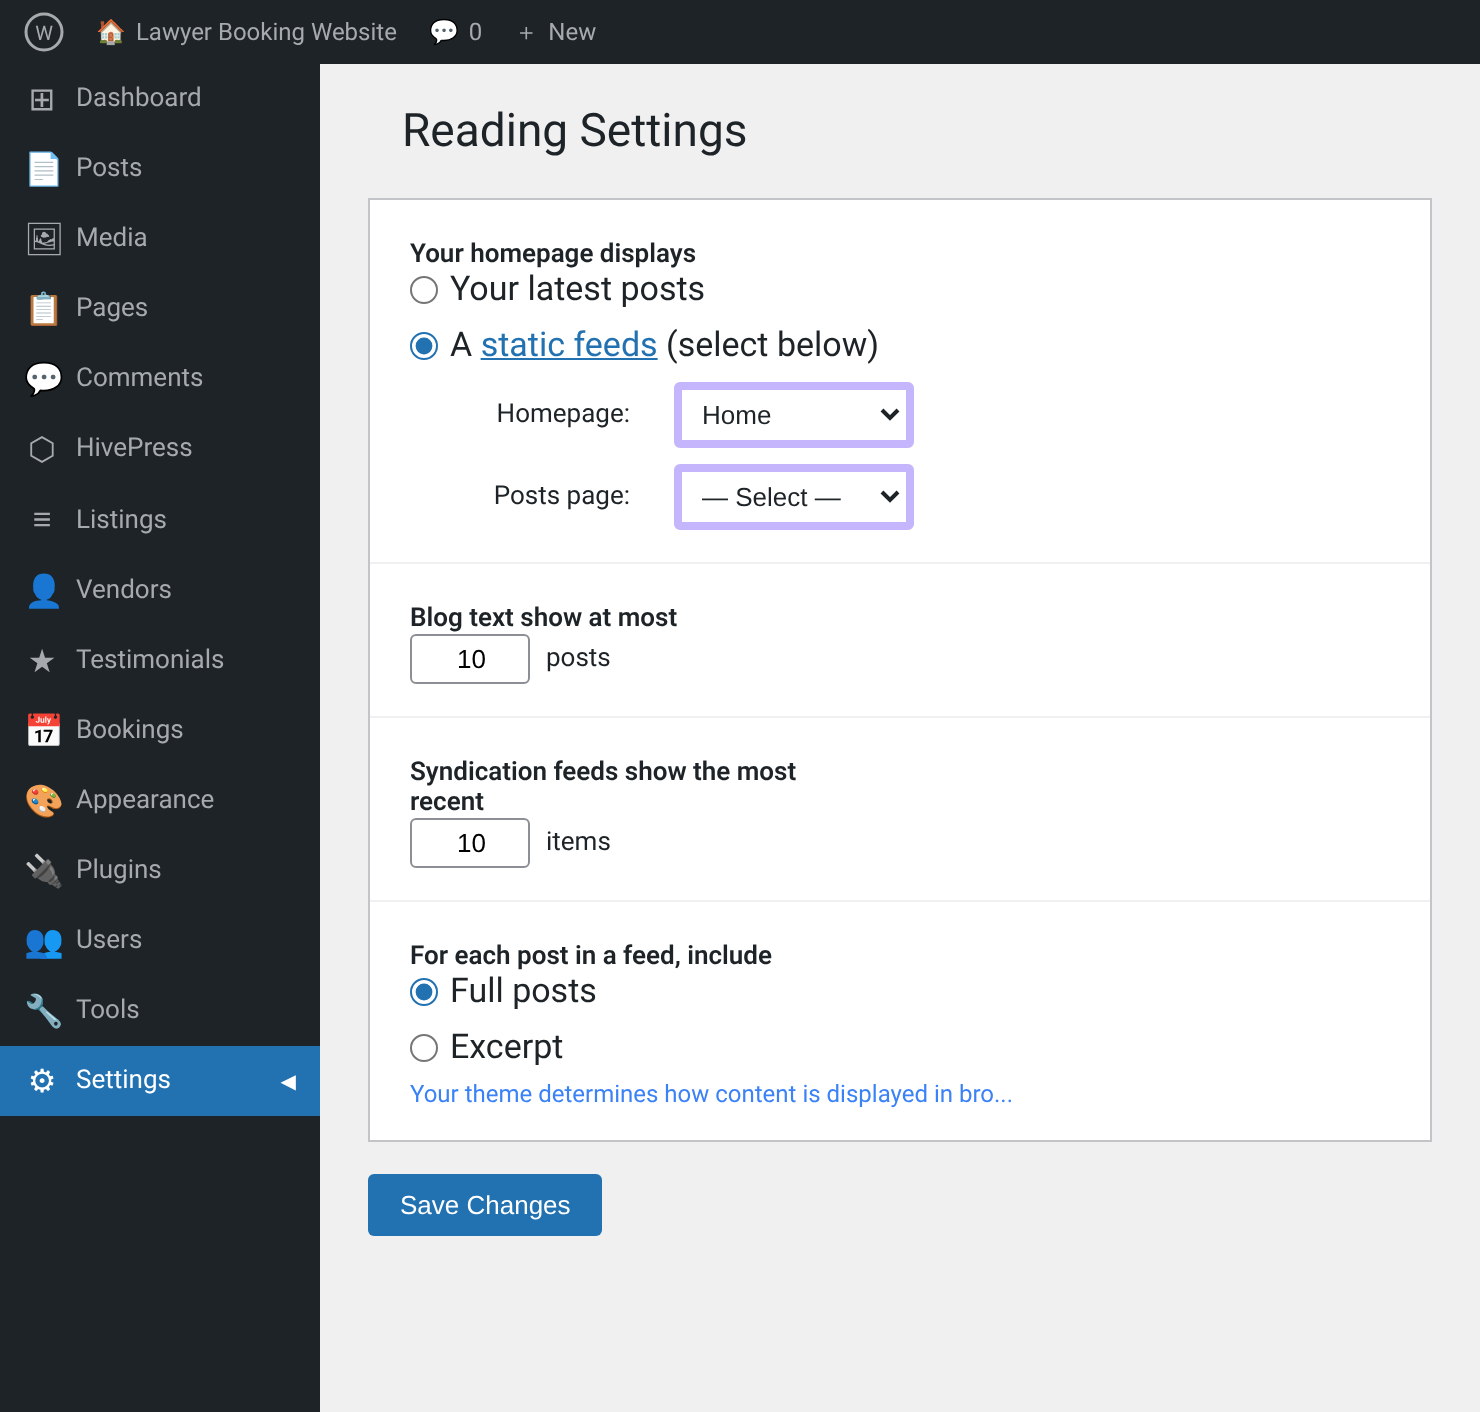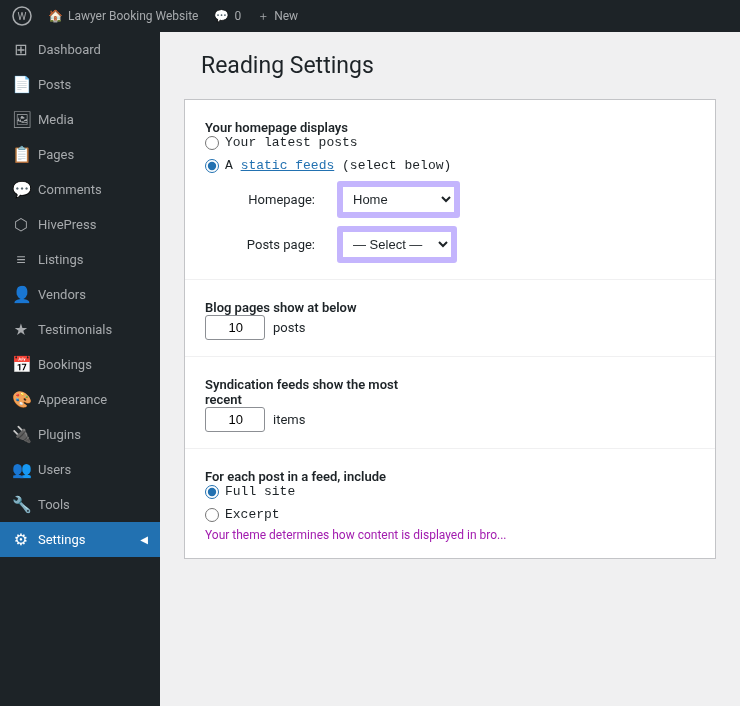--- a/index.html
+++ b/index.html
@@ -105,35 +105,35 @@
       font-size: 13px;
     }
     .form-control {
       flex: 1;
     }
 
     
     .radio-group { display: flex; flex-direction: column; gap: 8px; }
     .radio-option { display: flex; align-items: center; gap: 6px; }
     .radio-option input[type="radio"] { accent-color: #2271b1; width: 14px; height: 14px; }
-    .radio-option label { font-size: 13px; color: #1d2327; cursor: pointer; font-family: Liberation Mono, monospace; }
+    .radio-option label { font-size: 17px; color: #1d2327; cursor: pointer; }
     .radio-option a { color: #2271b1; text-decoration: underline; }
 
     
     .select-row {
       display: flex;
       align-items: center;
       gap: 22px;
       margin-top: 8px;
       padding-left: 20px;
     }
     .select-row label { font-size: 13px; color: #1d2327; width: 90px; text-align: right; }
     .select-row select {
       padding: 4px 6px;
-      border: 6px solid #c4b5fd;
+      border: 4px solid #c4b5fd;
       border-radius: 3px;
       font-size: 13px;
       background: #fff;
       color: #1d2327;
       min-width: 120px;
     }
 
     
     .number-row { display: flex; align-items: center; gap: 8px; }
     .number-row input[type="number"] {
@@ -143,21 +143,21 @@
       border-radius: 3px;
       font-size: 13px;
       text-align: right;
     }
     .number-row span { font-size: 13px; color: #1d2327; }
 
     
     .checkbox-row { display: flex; align-items: center; gap: 8px; }
     .checkbox-row input[type="checkbox"] { accent-color: #2271b1; width: 14px; height: 14px; }
     .checkbox-row label { font-size: 13px; color: #1d2327; }
-    .hint-text { font-size: 12px; color: #a21caf; margin-top: 6px; }
+    .hint-text { font-size: 12px; color: #3b82f6; margin-top: 6px; }
 
     
     .btn-primary {
       background: #2271b1;
       color: #fff;
       border: none;
       padding: 8px 16px;
       border-radius: 3px;
       font-size: 13px;
       cursor: pointer;
@@ -304,21 +304,21 @@
             <select>
               <option>— Select —</option>
               <option>Blog</option>
               <option>Home</option>
             </select>
           </div>
         </div>
       </div>
 
       <div class="form-row">
-        <div class="form-label">Blog pages show at below</div>
+        <div class="form-label">Blog text show at most</div>
         <div class="form-control">
           <div class="number-row">
             <input type="number" value="10" style="">
             <span>posts</span>
           </div>
         </div>
       </div>
 
       <div class="form-row">
         <div class="form-label">Syndication feeds show the most recent</div>
@@ -329,29 +329,32 @@
           </div>
         </div>
       </div>
 
       <div class="form-row">
         <div class="form-label">For each post in a feed, include</div>
         <div class="form-control">
           <div class="radio-group">
             <div class="radio-option">
               <input type="radio" name="feed-type" id="full-text" checked="" style="">
-              <label for="full-text">Full site</label>
+              <label for="full-text">Full posts</label>
             </div>
             <div class="radio-option">
               <input type="radio" name="feed-type" id="excerpt" style="">
               <label for="excerpt">Excerpt</label>
             </div>
           </div>
           <p class="hint-text">Your theme determines how content is displayed in bro...</p>
         </div>
       </div>
 
 
     </div>
 
+    <div style="margin-top: 16px;">
+      <button class="btn-primary">Save Changes</button>
+    </div>
 
   </div>
 </div>
 
 </body></html>

